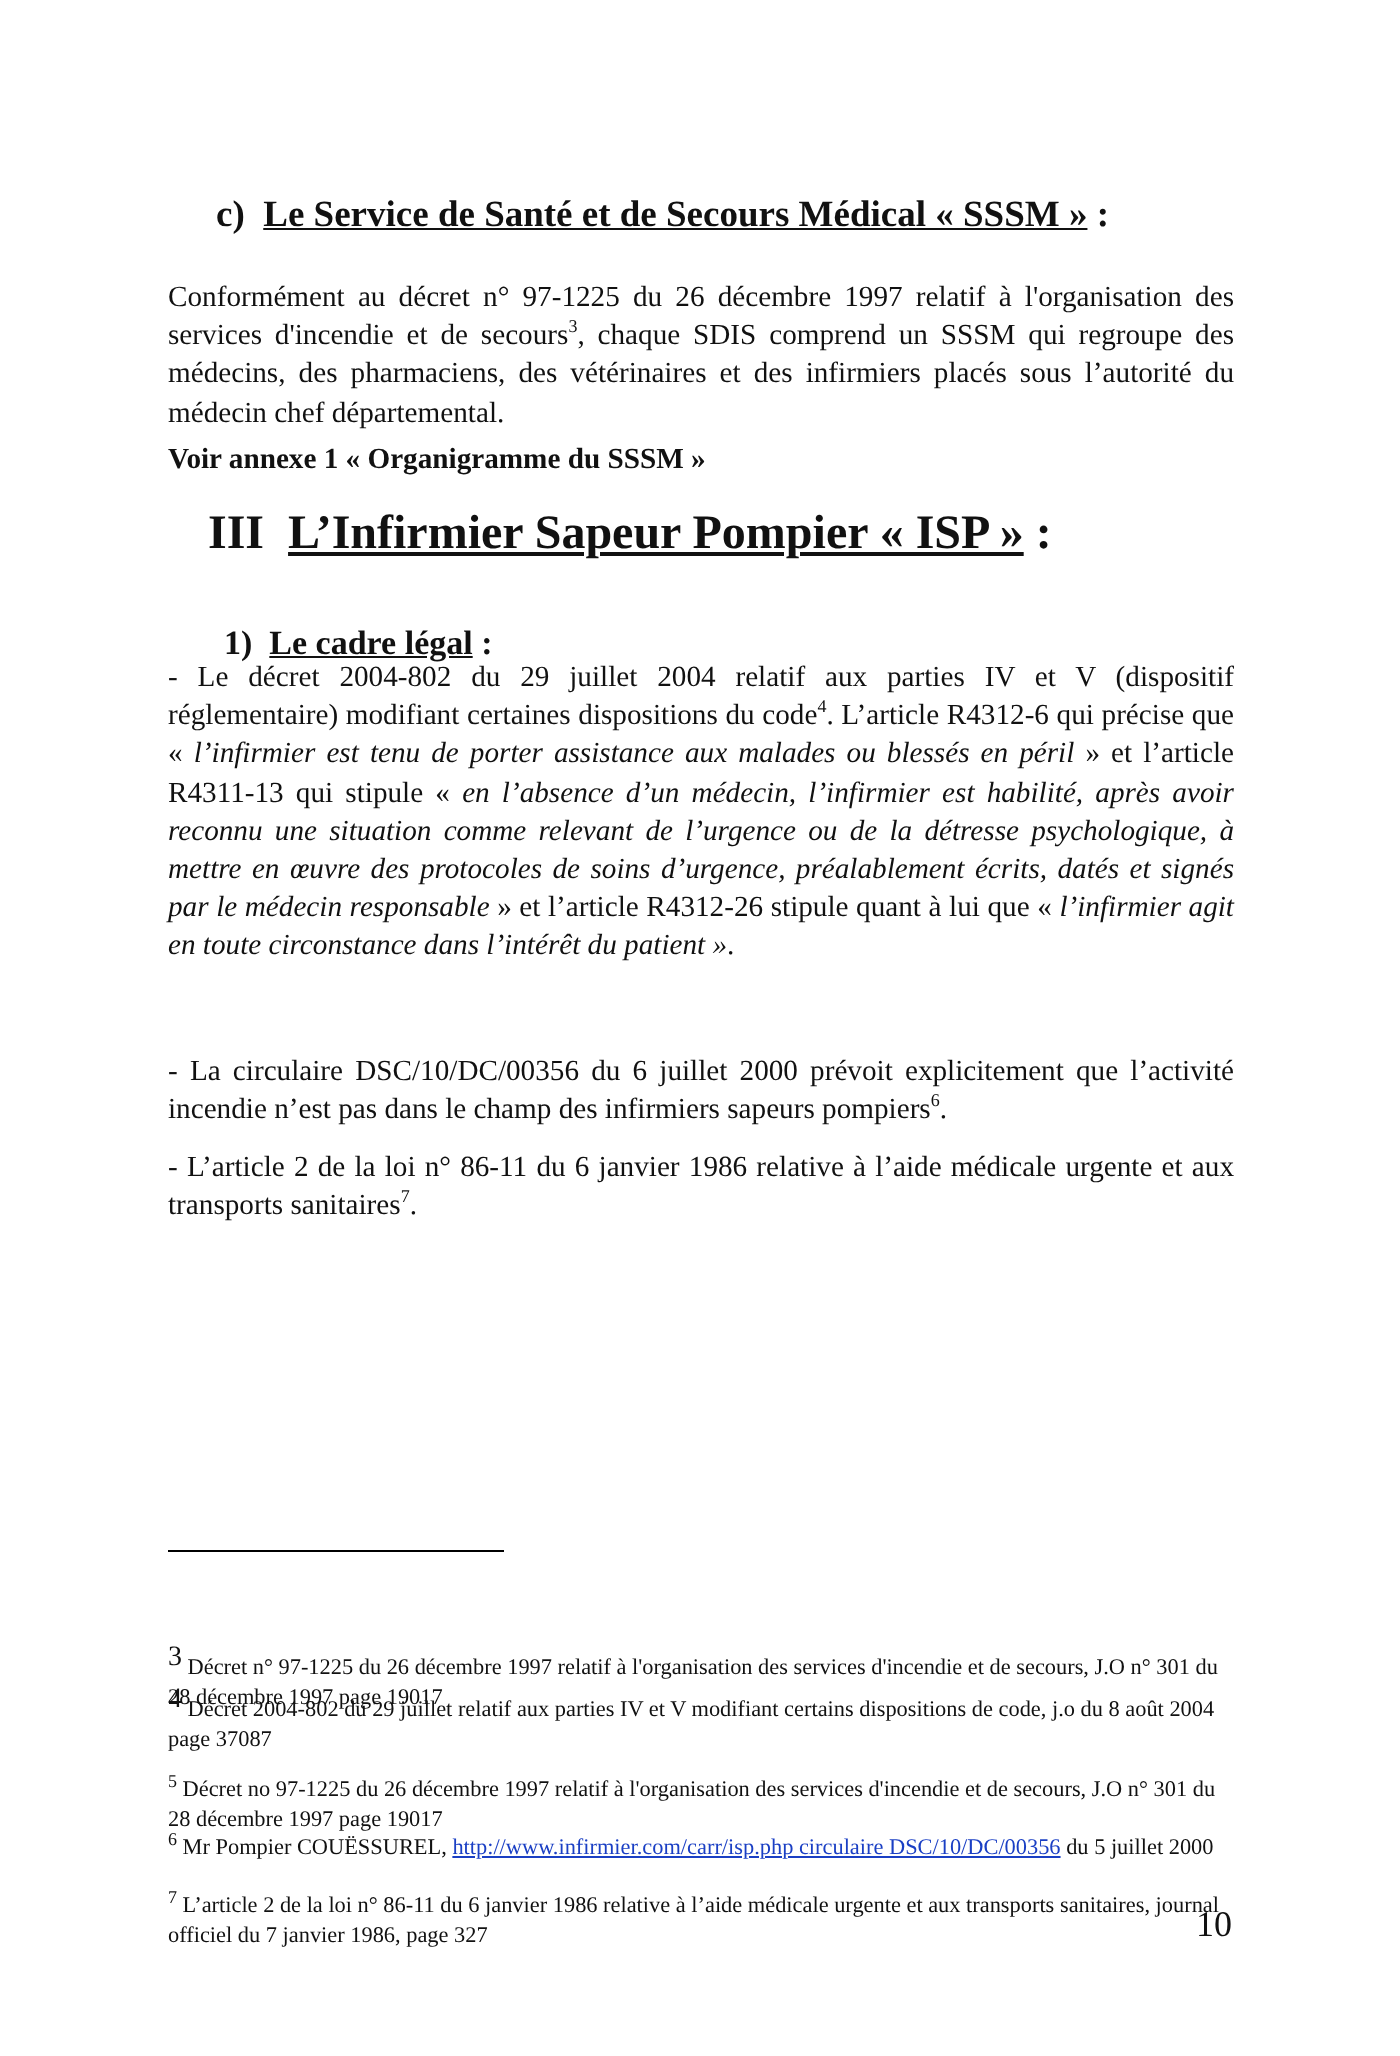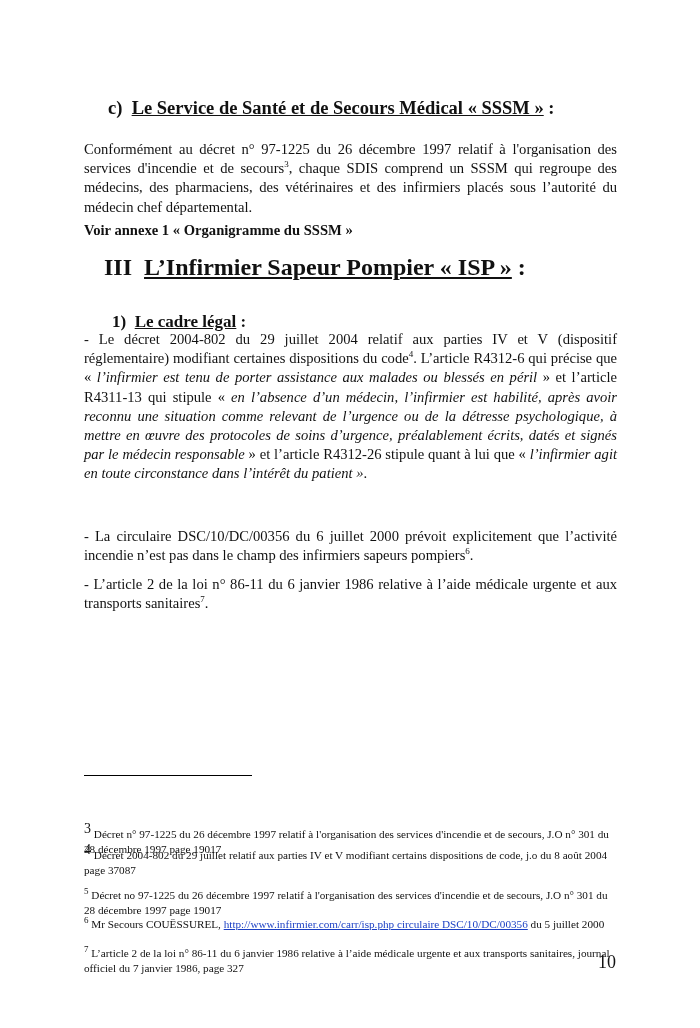--- a/index.html
+++ b/index.html
@@ -66,20 +66,20 @@
   <div class="abs fn" style="top:782px;">
     <sup class="big">3</sup><span> Décret n° 97-1225 du 26 décembre 1997 relatif à l'organisation des services d'incendie et de secours, J.O n° 301 du 28 décembre 1997 page 19017</span>
   </div>
   <div class="abs fn" style="top:803px;">
     <sup class="big">4</sup><span> Décret 2004-802 du 29 juillet relatif aux parties IV et V modifiant certains dispositions de code, j.o du 8 août 2004 page 37087</span>
   </div>
   <div class="abs fn" style="top:843px;">
     <sup>5</sup><span> Décret no 97-1225 du 26 décembre 1997 relatif à l'organisation des services d'incendie et de secours, J.O n° 301 du 28 décembre 1997 page 19017</span>
   </div>
   <div class="abs fn" style="top:872px;">
-    <sup>6</sup><span> Mr Secours COUËSSUREL, </span><a class="link">http://www.infirmier.com/carr/isp.php circulaire DSC/10/DC/00356</a><span> du 5 juillet 2000</span>
+    <sup>6</sup><span> Mr Pompier COUËSSUREL, </span><a class="link">http://www.infirmier.com/carr/isp.php circulaire DSC/10/DC/00356</a><span> du 5 juillet 2000</span>
   </div>
   <div class="abs fn" style="top:901px;">
     <sup>7</sup><span> L’article 2 de la loi n° 86-11 du 6 janvier 1986 relative à l’aide médicale urgente et aux transports sanitaires, journal officiel du 7 janvier 1986, page 327</span>
   </div>
 
   <div class="abs pnum">10</div>
 </div>
 
 </body></html>

